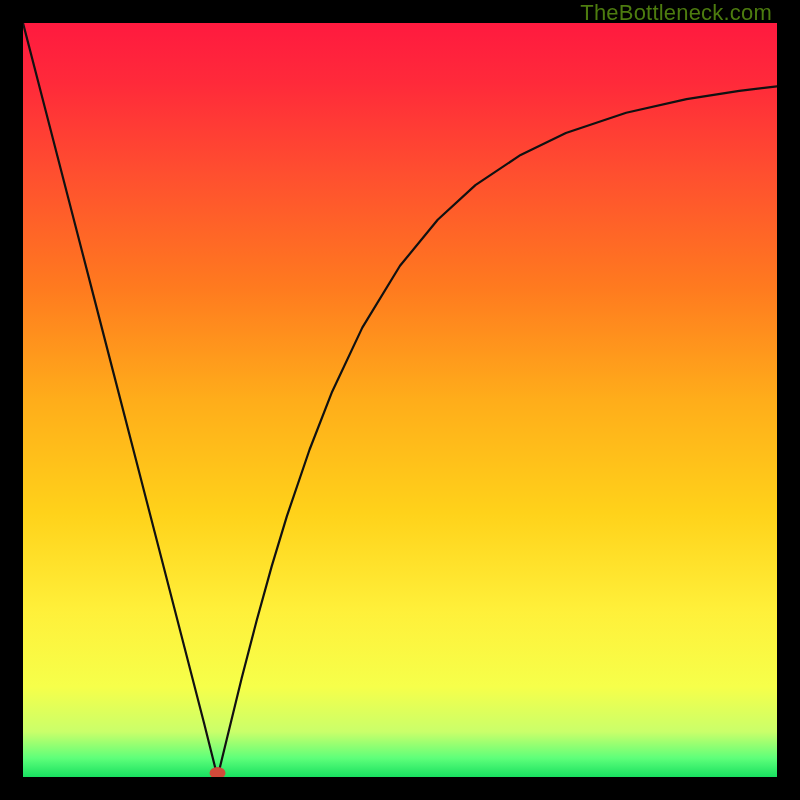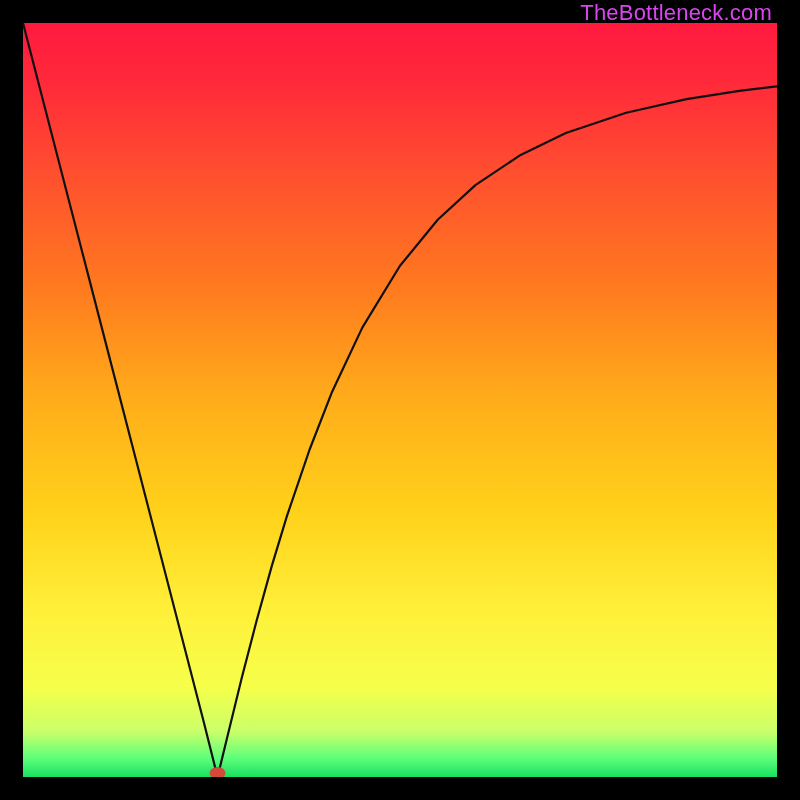--- a/index.html
+++ b/index.html
@@ -23,21 +23,21 @@
     position: absolute;
     left: 0;
     top: 0;
     width: 754px;
     height: 754px;
   }
   .watermark {
     position: absolute;
     top: 0px;
     right: 28px;
-    color: #d946ef;
+    color: #4d7c0f;
     font-size: 22px;
     font-weight: 500;
     letter-spacing: 0.2px;
     z-index: 10;
   }
   svg { display: block; }
 </style>
 </head>
 <body>
 

